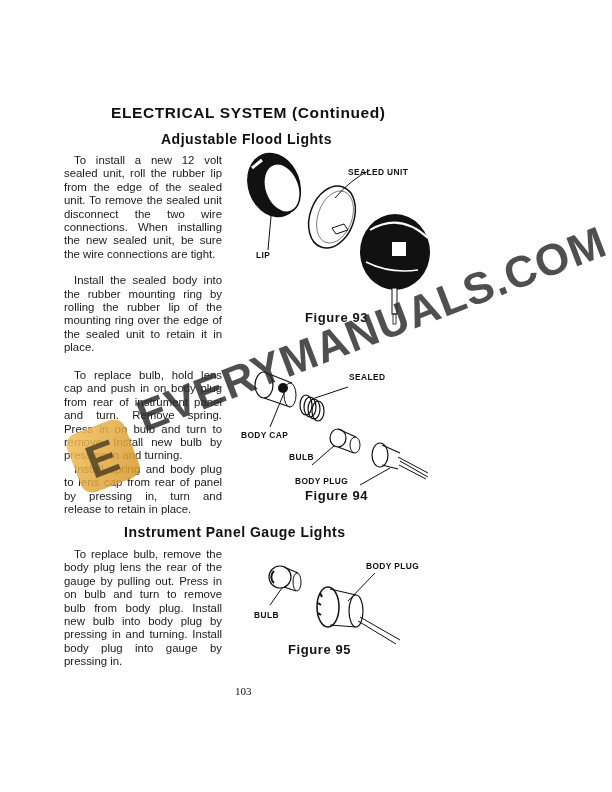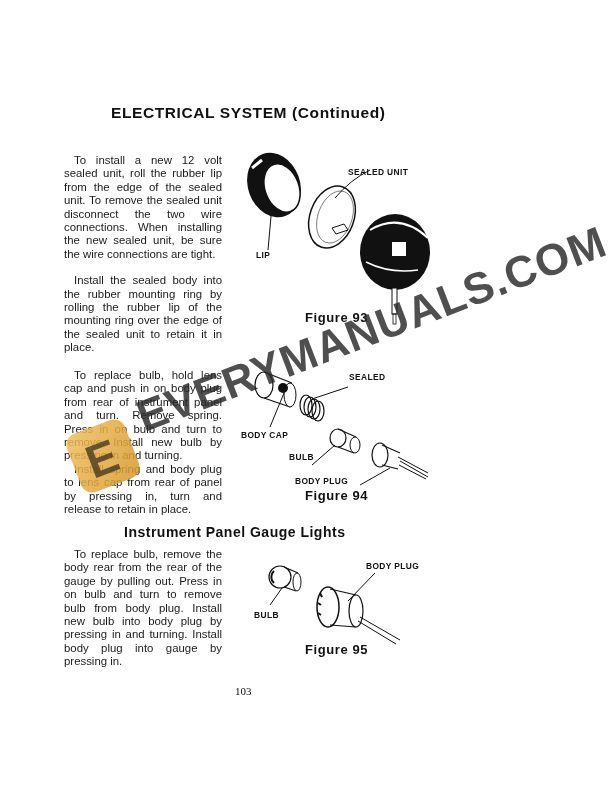--- a/index.html
+++ b/index.html
@@ -49,20 +49,21 @@
       font-size: 46px; color: rgba(60,50,30,0.75);
     }
   </style>
 </head>
 <body>
 
 <div class="page">
 
   <div class="h-main">ELECTRICAL SYSTEM (Continued)</div>
 
+  <div class="h-sec" style="left:161px; top:131px;">Adjustable Flood Lights</div>
 
   <div class="body-text" style="left:64px; top:154px;">
     <p>To install a new 12 volt sealed unit, roll the rubber lip from the edge of the sealed unit. To remove the sealed unit disconnect the two wire connections. When installing the new sealed unit, be sure the wire connections are tight.</p>
     <p style="margin-top:13px;">Install the sealed body into the rubber mounting ring by rolling the rubber lip of the mounting ring over the edge of the sealed unit to retain it in place.</p>
   </div>
 
   <svg class="fig" style="left:240px; top:150px;" width="200" height="180" viewBox="0 0 200 180">
 
     <ellipse cx="34" cy="35" rx="26" ry="33" transform="rotate(-20 34 35)" fill="#111"></ellipse>
     <ellipse cx="42" cy="38" rx="17" ry="25" transform="rotate(-20 42 38)" fill="#fff" stroke="#111" stroke-width="1.5"></ellipse>
@@ -121,42 +122,42 @@
   </svg>
   <div class="label" style="left:349px; top:372px;">SEALED</div>
   <div class="label" style="left:241px; top:430px;">BODY CAP</div>
   <div class="label" style="left:289px; top:452px;">BULB</div>
   <div class="label" style="left:295px; top:476px;">BODY PLUG</div>
   <div class="fig-cap" style="left:305px; top:488px;">Figure 94</div>
 
   <div class="h-sec" style="left:124px; top:524px;">Instrument Panel Gauge Lights</div>
 
   <div class="body-text" style="left:64px; top:548px;">
-    <p>To replace bulb, remove the body rear from the rear of the gauge by pulling out. Press in on bulb and turn to remove bulb from body plug. Install new bulb into body plug by pressing in and turning. Install body plug into gauge by pressing in.</p>
+    <p>To replace bulb, remove the body plug lens the rear of the gauge by pulling out. Press in on bulb and turn to remove bulb from body plug. Install new bulb into body plug by pressing in and turning. Install body plug into gauge by pressing in.</p>
   </div>
 
   <svg class="fig" style="left:260px; top:555px;" width="160" height="90" viewBox="0 0 160 90">
 
     <circle cx="20" cy="22" r="11" fill="#fff" stroke="#111" stroke-width="1.2"></circle>
     <path d="M14 16 A 8 8 0 0 0 14 28" stroke="#111" stroke-width="2" fill="none"></path>
     <path d="M24 12 L38 18 M24 32 L36 36" stroke="#111" stroke-width="1.2"></path>
     <ellipse cx="37" cy="27" rx="4" ry="9" fill="#fff" stroke="#111" stroke-width="1"></ellipse>
 
     <ellipse cx="68" cy="52" rx="11" ry="20" fill="#fff" stroke="#111" stroke-width="1.5"></ellipse>
     <path d="M60 38 L62 42 M58 48 L61 50 M58 58 L61 60" stroke="#111" stroke-width="2"></path>
     <path d="M70 34 L96 40 M70 70 L96 72" stroke="#111" stroke-width="1.2"></path>
     <ellipse cx="96" cy="56" rx="7" ry="16" fill="#fff" stroke="#111" stroke-width="1.2"></ellipse>
     <path d="M100 62 L140 85 M98 66 L136 89" stroke="#111" stroke-width="1"></path>
 
     <path d="M88 46 L115 18" stroke="#111" stroke-width="1"></path>
     <path d="M22 33 L10 50" stroke="#111" stroke-width="1"></path>
   </svg>
   <div class="label" style="left:366px; top:561px;">BODY PLUG</div>
   <div class="label" style="left:254px; top:610px;">BULB</div>
-  <div class="fig-cap" style="left:305px; top:642px;text-align:center;">Figure 95</div>
+  <div class="fig-cap" style="left:288px; top:642px;text-align:center;">Figure 95</div>
 
   <div class="page-num">103</div>
 
   <div class="wm-logo">
     <span>E</span>
   </div>
   <div class="wm-text">EVERYMANUALS.COM</div>
 </div>
 
 </body></html>

